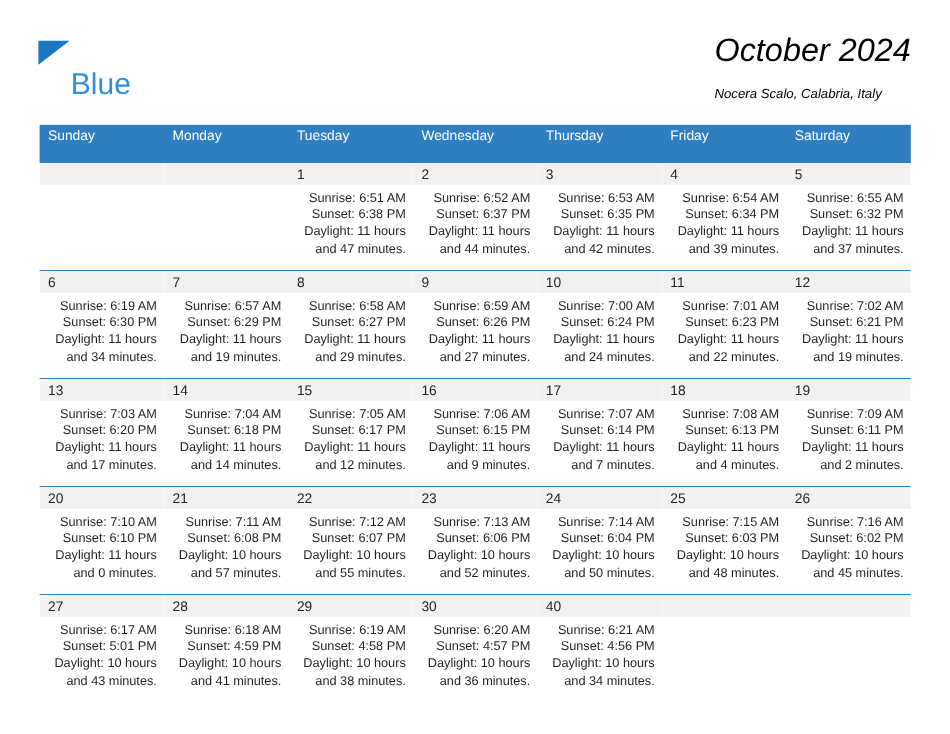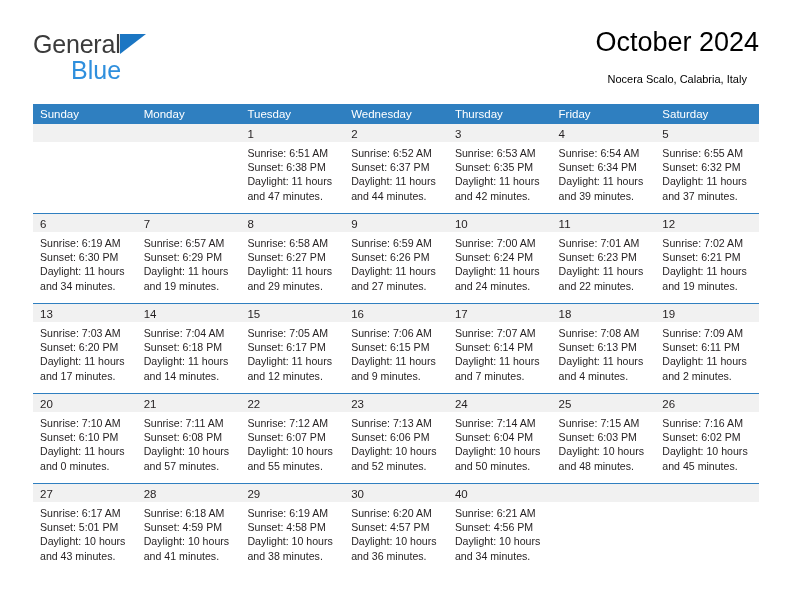--- a/index.html
+++ b/index.html
@@ -55,32 +55,33 @@
     height: 0;
     vertical-align: top;
     margin-left: -1px;
     margin-top: 2px;
     border-left: 26px solid #1b76c3;
     border-bottom: 20px solid transparent;
   }
   .brand-line2 {
     position: relative;
     margin-top: -1px;
-    margin-left: 38px;
+    margin-left: 26px;
     font-size: 25px;
     line-height: 27px;
     color: #2f8fdd;
     white-space: nowrap;
   }
 
   .title-block {
     position: absolute;
     right: 0;
     top: 0;
-    text-align: center;
+    text-align: left;
+    font-style: italic;
   }
   .cal-title {
     font-size: 27px;
     line-height: 32px;
     color: #000000;
     font-weight: normal;
     margin: 0;
     white-space: nowrap;
   }
   .cal-subtitle {
@@ -95,21 +96,21 @@
   .calendar {
     position: absolute;
     left: 33px;
     top: 104px;
     width: 726px;
   }
   .dow-row {
     display: flex;
     width: 100%;
     background: #2f7fc0;
-    height: 20px;
+    height: 32px;
   }
   .dow {
     flex: 1 1 0;
     color: #ffffff;
     font-size: 11.5px;
     line-height: 20px;
     padding-left: 7px;
     box-sizing: border-box;
     white-space: nowrap;
     overflow: hidden;
@@ -142,38 +143,39 @@
     box-sizing: border-box;
   }
   .daynum {
     font-size: 11.5px;
     line-height: 18px;
     color: #231f20;
   }
   .cell-body {
     padding: 4px 6px 0 7px;
     box-sizing: border-box;
+    text-align: right;
   }
   .cell-line {
     font-size: 10.6px;
     line-height: 14.2px;
     color: #231f20;
     white-space: nowrap;
   }
 </style>
 </head>
 <body>
 
 <div class="page">
 
   <div class="header">
 
     <div class="brand">
       <div class="brand-line1">
-        <span class="brand-general">General</span><span class="brand-tri"></span>
+        <span class="brand-tri"></span>
       </div>
       <div class="brand-line2">Blue</div>
     </div>
 
     <div class="title-block">
       <h1 class="cal-title">October 2024</h1>
       <div class="cal-subtitle">Nocera Scalo, Calabria, Italy</div>
     </div>
 
   </div>

